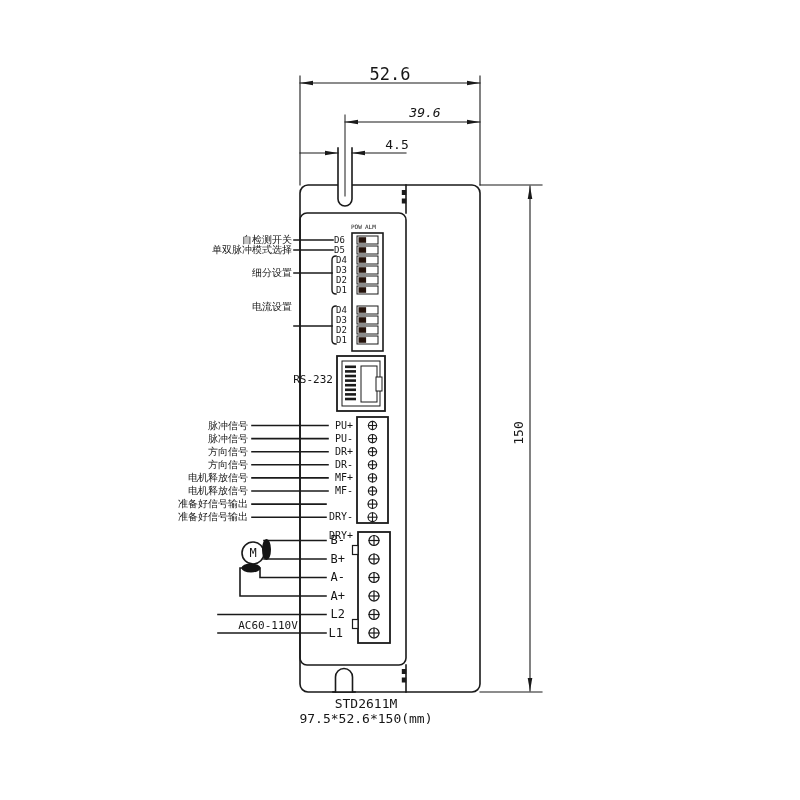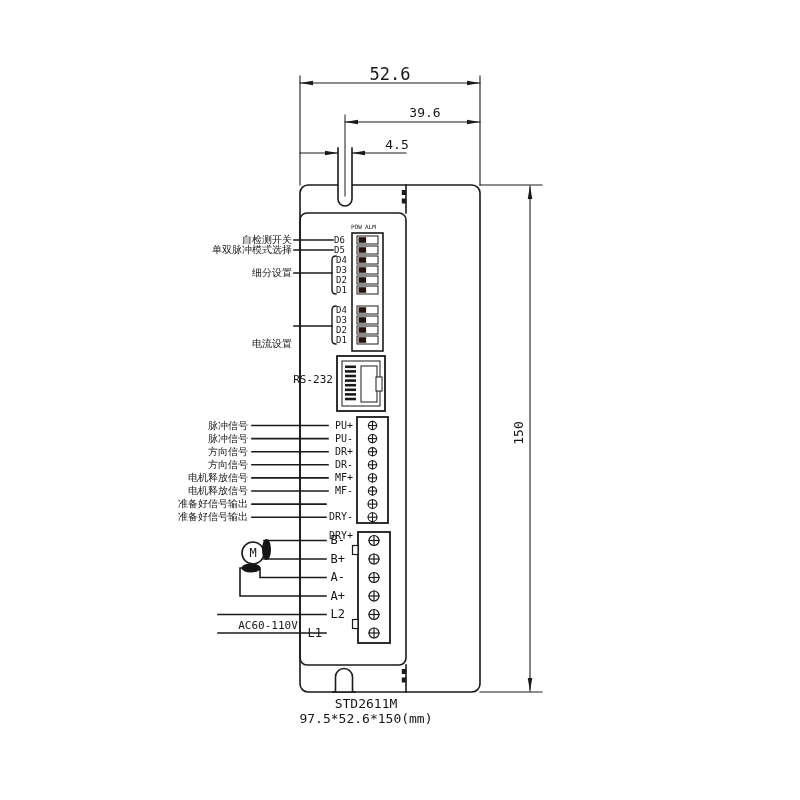--- a/index.html
+++ b/index.html
@@ -203,42 +203,42 @@
       <g>
         <circle cx="253" cy="553" r="11" stroke-width="1.6"></circle>
         <ellipse cx="266.5" cy="549.5" rx="4.5" ry="10.5" fill="#141414" stroke="none"></ellipse>
         <ellipse cx="251" cy="568" rx="9.5" ry="4.5" fill="#141414" stroke="none"></ellipse>
       </g>
 
     </g>
   </svg>
 
   <div class="t mono ctr" style="left:390px;top:64px;font-size:17px;">52.6</div>
-  <div class="t mono ctr" style="left:425px;top:105px;font-size:13px;">39.6</div>
+  <div class="t mono ctr" style="left:425px;top:105px;font-size:13px;font-style:italic;">39.6</div>
   <div class="t mono ctr" style="left:397px;top:137px;font-size:13px;">4.5</div>
   <div class="t mono rot" style="left:519px;top:433px;font-size:13px;">150</div>
 
   <div class="t mono" style="left:351px;top:223px;font-size:6px;">POW</div>
   <div class="t mono" style="left:365px;top:223px;font-size:6px;">ALM</div>
 
   <div class="t mono" style="left:334px;top:235px;font-size:9px;">D6</div>
   <div class="t mono" style="left:334px;top:244.5px;font-size:9px;">D5</div>
   <div class="t mono" style="left:336px;top:254.5px;font-size:9px;">D4</div>
   <div class="t mono" style="left:336px;top:264.5px;font-size:9px;">D3</div>
   <div class="t mono" style="left:336px;top:274.5px;font-size:9px;">D2</div>
   <div class="t mono" style="left:336px;top:284.5px;font-size:9px;">D1</div>
   <div class="t mono" style="left:336px;top:304.5px;font-size:9px;">D4</div>
   <div class="t mono" style="left:336px;top:314.5px;font-size:9px;">D3</div>
   <div class="t mono" style="left:336px;top:324.5px;font-size:9px;">D2</div>
   <div class="t mono" style="left:336px;top:334.5px;font-size:9px;">D1</div>
 
   <div class="t cn ra" style="right:508px;top:233.5px;font-size:10px;">自检测开关</div>
   <div class="t cn ra" style="right:508px;top:243.5px;font-size:10px;text-align:right;">单双脉冲模式选择</div>
   <div class="t cn ra" style="right:508px;top:266.5px;font-size:10px;">细分设置</div>
-  <div class="t cn ra" style="right:508px;top:338px;font-size:10px;">电流设置</div>
+  <div class="t cn ra" style="right:508px;top:301px;font-size:10px;">电流设置</div>
 
   <div class="t mono ra" style="right:467px;top:373px;font-size:11px;">RS-232</div>
 
   <div class="t cn ra" style="right:552px;top:419.5px;font-size:10px;">脉冲信号</div>
   <div class="t cn ra" style="right:552px;top:432.6px;font-size:10px;">脉冲信号</div>
   <div class="t cn ra" style="right:552px;top:445.7px;font-size:10px;">方向信号</div>
   <div class="t cn ra" style="right:552px;top:458.8px;font-size:10px;">方向信号</div>
   <div class="t cn ra" style="right:552px;top:471.9px;font-size:10px;">电机释放信号</div>
   <div class="t cn ra" style="right:552px;top:485px;font-size:10px;">电机释放信号</div>
   <div class="t cn ra" style="right:552px;top:498.1px;font-size:10px;">准备好信号输出</div>
@@ -251,21 +251,21 @@
   <div class="t mono ra" style="right:447px;top:471.9px;font-size:10px;margin-left:28px;">MF+</div>
   <div class="t mono ra" style="right:447px;top:485px;font-size:10px;">MF-</div>
   <div class="t mono ra" style="right:447px;top:498.1px;font-size:10px;margin-top:32px;">DRY+</div>
   <div class="t mono ra" style="right:447px;top:511.2px;font-size:10px;padding-left:12px;">DRY-</div>
 
   <div class="t mono ra" style="right:455px;top:533px;font-size:12px;">B-</div>
   <div class="t mono ra" style="right:455px;top:551.5px;font-size:12px;">B+</div>
   <div class="t mono ra" style="right:455px;top:570px;font-size:12px;">A-</div>
   <div class="t mono ra" style="right:455px;top:588.5px;font-size:12px;">A+</div>
   <div class="t mono ra" style="right:455px;top:607px;font-size:12px;">L2</div>
-  <div class="t mono ra" style="right:478px;top:625.5px;font-size:12px;">L1</div>
+  <div class="t mono ra" style="right:457px;top:625.5px;font-size:12px;">L1</div>
 
   <div class="t mono ctr" style="left:268px;top:619px;font-size:11px;">AC60-110V</div>
 
   <div class="t mono" style="left:253px;top:553px;font-size:12px;transform:translate(-50%,-50%);">M</div>
 
   <div class="t mono ctr" style="left:366px;top:696px;font-size:13px;">STD2611M</div>
   <div class="t mono ctr" style="left:366px;top:711px;font-size:13px;">97.5*52.6*150(mm)</div>
 
 </div>
 

